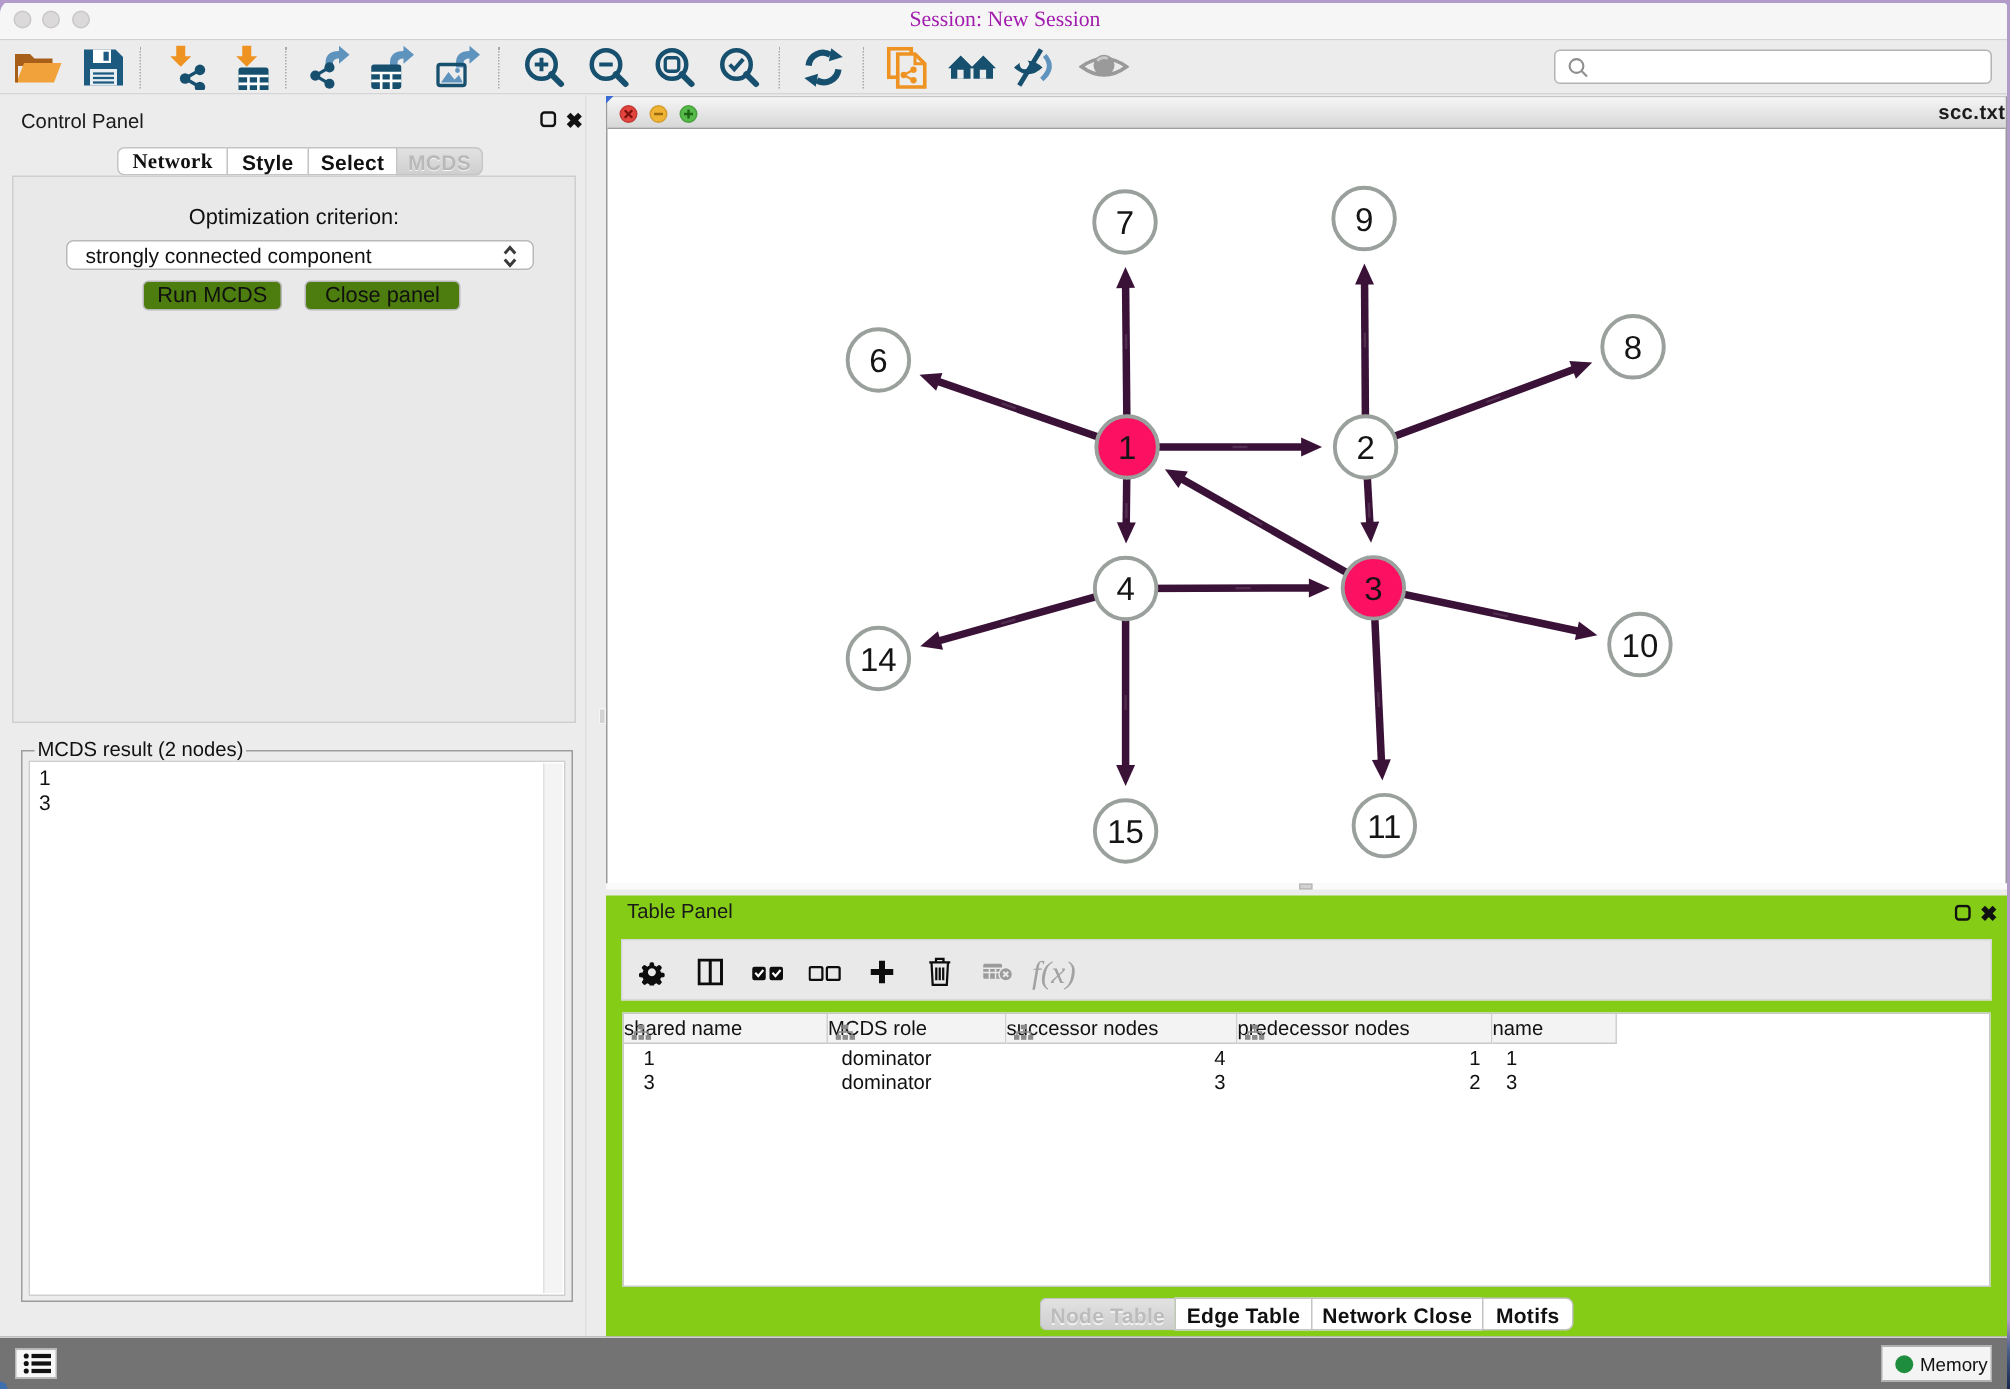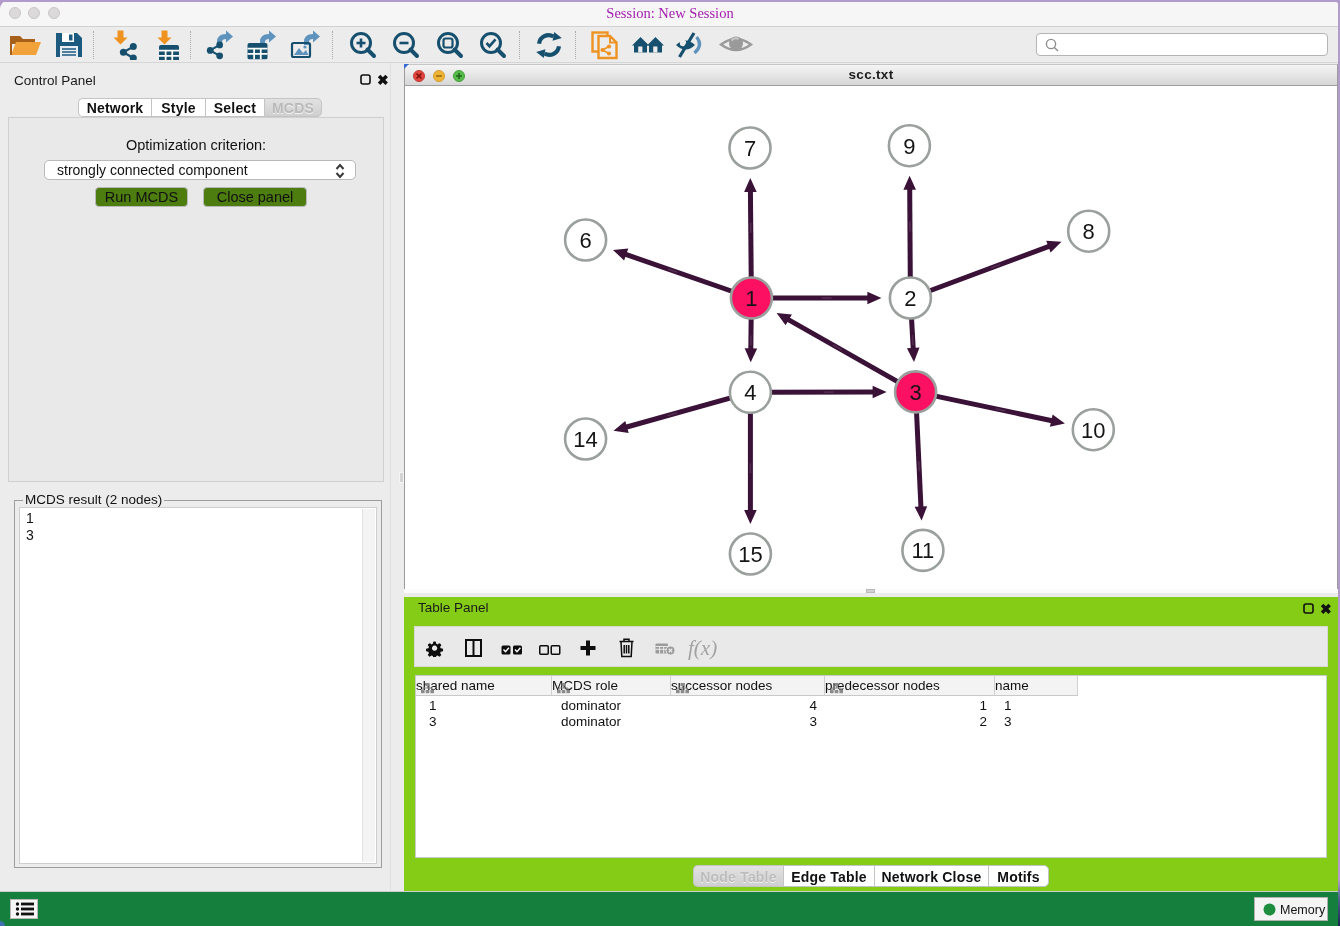--- a/index.html
+++ b/index.html
@@ -18,49 +18,49 @@
 #toolbar{left:0;top:27px;width:1340px;height:36px;background:#ececec;border-bottom:1px solid #d6d6d6;}
 .tsep{position:absolute;top:4px;height:28px;width:0;border-left:1px dotted #a9a9a9;}
 .ticon{position:absolute;top:3px;width:34px;height:30px;}
 #searchbox{position:absolute;left:1036px;top:6px;width:292px;height:23px;background:#fff;border:1px solid #b4b4b4;border-radius:4px;}
 
 #cpanel{left:0;top:63px;width:392px;height:828px;background:#ececec;}
 #cp-title{position:absolute;left:14px;top:10px;font-size:13.5px;color:#1a1a1a;}
 .panebtns{position:absolute;top:9px;font-size:13px;color:#111;}
 .tabs{position:absolute;display:flex;z-index:5;}
 .tab{height:19px;line-height:19px;text-align:center;font-size:14px;font-weight:700;letter-spacing:0.2px;color:#111;background:#fff;border:1px solid #c4c4c4;border-right:none;}
-.tab:first-child{border-radius:5px 0 0 5px;}
+.tab:first-child{border-radius:5px 0 0 5px;font-family:Liberation Serif, serif;}
 .tab.sel{background:linear-gradient(#e2e2e2,#cfcfcf);color:#b9b9b9;text-shadow:0 1px 0 #f4f4f4;border-right:1px solid #c4c4c4;border-radius:0 5px 5px 0;}
 #cp-inner{position:absolute;left:8px;top:54px;width:376px;height:365px;background:#e9e9e9;border:1px solid #cfcfcf;}
 #optlabel{position:absolute;left:0;top:74px;width:392px;text-align:center;font-size:14.5px;color:#111;}
 #dropdown{position:absolute;left:44px;top:97px;width:312px;height:20px;line-height:18px;background:#fff;border:1px solid #b9b9b9;border-radius:5px;font-size:14px;color:#111;padding-left:12px;}
 .btn{position:absolute;top:124px;height:20px;line-height:18px;background:#4d7c0f;border:1px solid #b9b9b9;border-radius:4px;font-size:14.5px;color:#111;text-align:center;}
 #fieldset{position:absolute;left:14px;top:437px;width:368px;height:368px;border:1px solid #9d9d9d;}
 #fs-legend{position:absolute;left:8px;top:-9px;background:#ececec;font-size:13.5px;color:#111;padding:0 2px;}
 #fs-list{position:absolute;left:4px;top:6px;width:358px;height:357px;background:#fff;border:1px solid #cecece;font-size:14px;color:#111;padding:2px 0 0 6px;line-height:16.5px;}
 #fs-scroll{position:absolute;right:1px;top:1px;width:13px;height:353px;background:#f4f4f4;border-left:1px solid #e2e2e2;}
 
 #netframe{left:404px;top:64px;width:934px;height:525px;background:#fff;border:1px solid #9b9b9b;border-top:1px solid #c6c6c6;border-bottom:none;}
 #net-titlebar{position:absolute;left:0;top:0;width:932px;height:21px;background:linear-gradient(#f5f5f5,#d7d7d7);border-bottom:1px solid #9e9e9e;}
-#net-title{width:100%;text-align:center;font-size:13.5px;font-weight:700;letter-spacing:0.3px;color:#1c1c1c;line-height:20px;}
+#net-title{width:100%;text-align:right;font-size:13.5px;font-weight:700;letter-spacing:0.3px;color:#1c1c1c;line-height:20px;}
 .tl{position:absolute;top:4.5px;width:12px;height:12px;border-radius:50%;}
 
 #tpanel{left:404px;top:597px;width:934px;height:294px;background:#84cc16;}
 #tp-title{position:absolute;left:14px;top:3px;font-size:13.5px;color:#1a1a1a;}
 #tp-toolbar{position:absolute;left:10px;top:29px;width:914px;height:41px;background:#e9e9e9;border:1px solid #d8d8d8;}
 #tgrid{position:absolute;left:11px;top:78px;width:912px;height:183px;background:#fff;border:1px solid #c9c9c9;}
 .thead{position:absolute;top:0;height:20px;background:#f3f3f3;border-bottom:1px solid #c9c9c9;font-size:13.5px;color:#111;text-align:left;line-height:19px;}
 .thead .hicon{position:absolute;left:5px;top:4px;}
 .tcell{position:absolute;font-size:13.5px;color:#111;height:17px;line-height:17px;}
 .btabs{position:absolute;top:268px;left:289px;display:flex;}
 .btab{height:22px;line-height:22px;text-align:center;font-size:14px;font-weight:700;letter-spacing:0.2px;color:#111;background:#fff;border:1px solid #c4c4c4;border-right:none;}
 .btab:first-child{border-radius:5px 0 0 5px;background:linear-gradient(#e2e2e2,#cfcfcf);color:#bcbcbc;text-shadow:0 1px 0 #f2f2f2;}
 .btab:last-child{border-right:1px solid #c4c4c4;border-radius:0 5px 5px 0;}
 
-#statusbar{left:0;top:891px;width:1340px;height:35px;background:#15803d;border-top:1px solid #cfcfcf;}
+#statusbar{left:0;top:891px;width:1340px;height:35px;background:#737373;border-top:1px solid #cfcfcf;}
 #listbtn{position:absolute;left:10px;top:7px;width:28px;height:20px;background:#f7f7f7;border:1px solid #b9b9b9;}
 #membtn{position:absolute;left:1254px;top:5px;width:74px;height:24px;background:#f4f4f4;border:1px solid #b0b0b0;font-size:12.5px;color:#111;white-space:nowrap;}
 </style>
 </head>
 <body>
 <div id="backdrop" class="abs"></div>
 <div id="edge-bottom" class="abs"></div>
 <div id="titlebar" class="abs">
 <div class="dot" style="left:9px"></div>
     <div class="dot" style="left:28px"></div>

